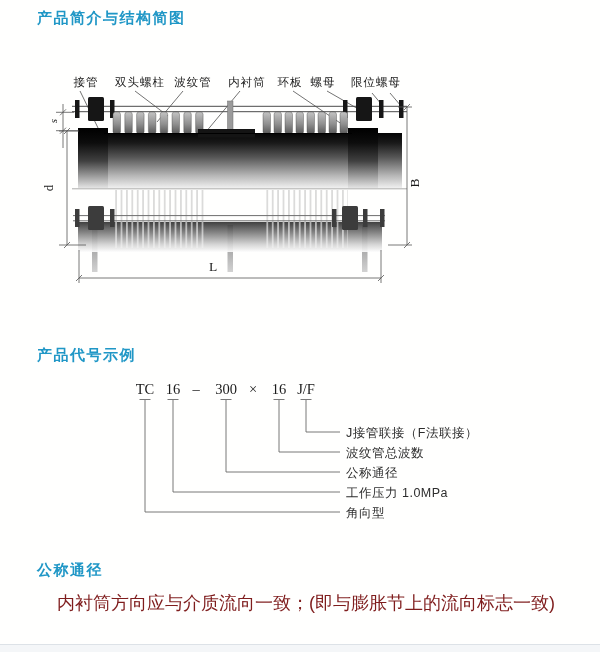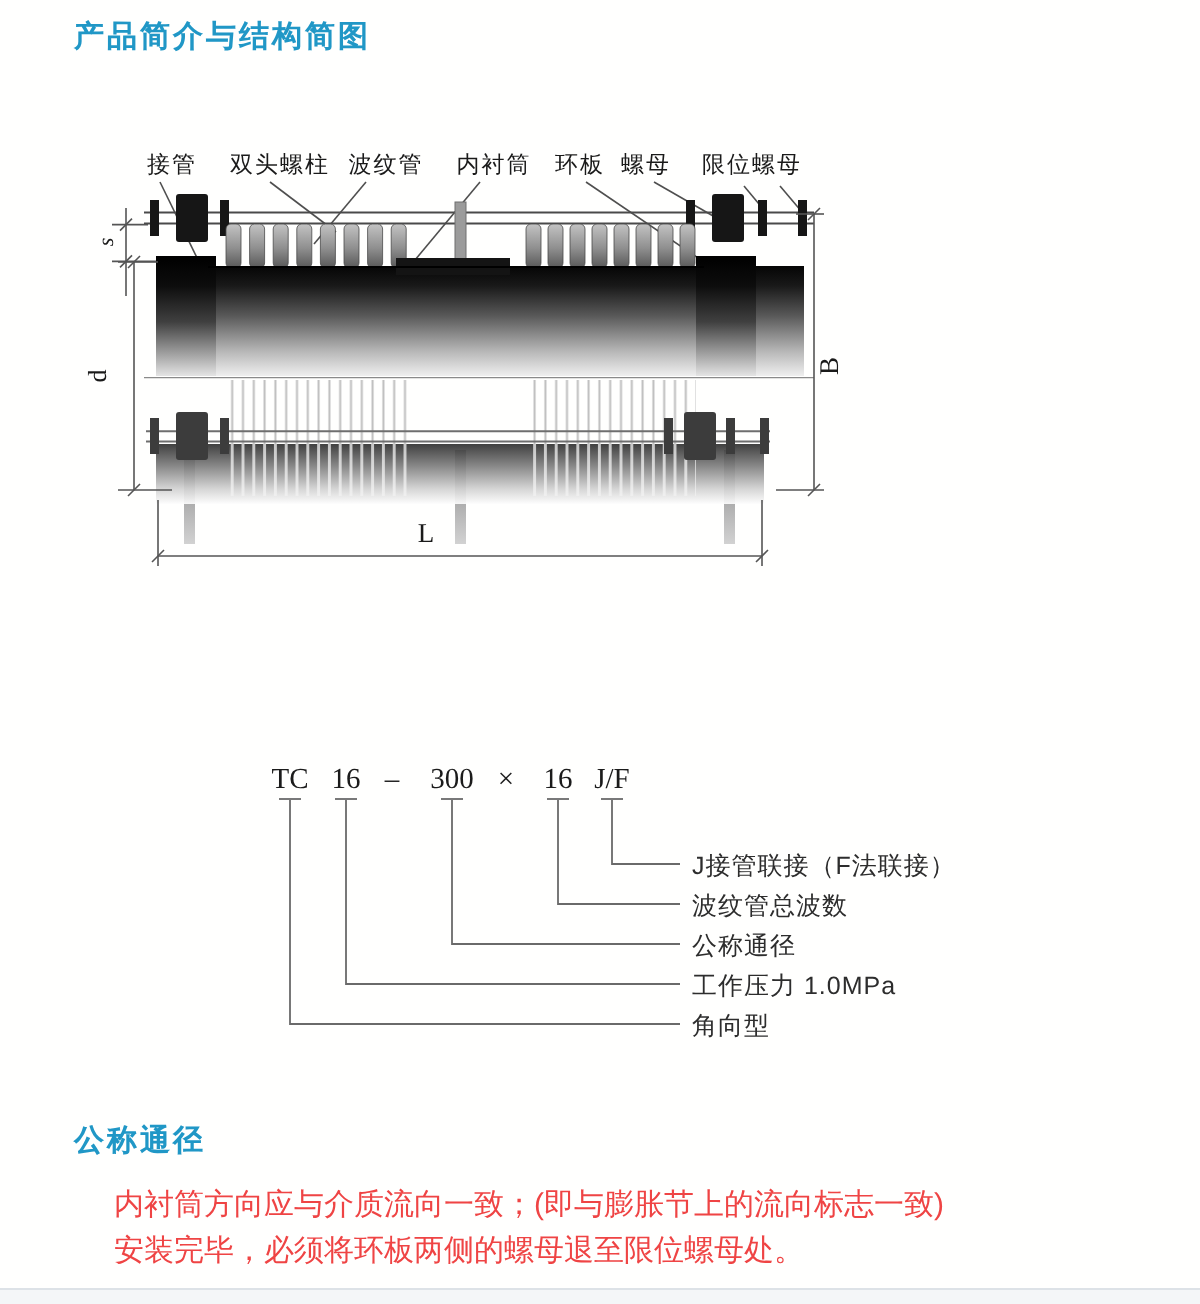--- a/index.html
+++ b/index.html
@@ -10,21 +10,21 @@
   }
   .sec-title {
     position:absolute; margin:0; font-size:15px; font-weight:bold;
     letter-spacing:1.5px; color:#2097c6; white-space:nowrap;
   }
   #h-intro   { left:37px; top:9px; }
   #h-code    { left:37px; top:346px; }
   #h-install { left:37px; top:561px; }
   .install-text {
     position:absolute; left:57px; top:592px; width:480px;
-    font-size:15px; color:#ef4444; line-height:22.5px;
+    font-size:18px; color:#7f1d1d; line-height:22.5px;
   }
   .install-text p { margin:0; white-space:nowrap; }
   .diagram-svg { position:absolute; display:block; }
   #svg-structure { left:30px; top:60px; }
   #svg-code      { left:130px; top:375px; }
   .bottom-strip {
     position:absolute; left:0; right:0; bottom:0; height:7px;
     background:#f4f6f8; border-top:1px solid #dde2e7;
   }
   .cjk-label { font-family:"Liberation Sans", sans-serif; font-size:11.5px; fill:#1a1a1a; letter-spacing:1px; }
@@ -198,20 +198,21 @@
     <g>
       <line class="thin" x1="79" y1="250" x2="79" y2="283"></line>
       <line class="thin" x1="381" y1="250" x2="381" y2="283"></line>
       <line class="thin" x1="79" y1="278" x2="381" y2="278"></line>
       <line class="thin" x1="76" y1="281" x2="82" y2="275"></line>
       <line class="thin" x1="378" y1="281" x2="384" y2="275"></line>
       <text class="dim-label" font-size="13.5" text-anchor="middle" x="213" y="271">L</text>
     </g>
   </svg>
 
+  <h2 class="sec-title" id="h-code">产品代号示例</h2>
 
   <svg id="svg-code" class="diagram-svg" width="345" height="155" viewBox="130 375 345 155">
 
     <text class="code-part" text-anchor="middle" x="145" y="394">TC</text>
     <text class="code-part" text-anchor="middle" x="173" y="394">16</text>
     <text class="code-part" text-anchor="middle" x="196" y="394">–</text>
     <text class="code-part" text-anchor="middle" x="226" y="394">300</text>
     <text class="code-part" text-anchor="middle" x="253" y="394">×</text>
     <text class="code-part" text-anchor="middle" x="279" y="394">16</text>
     <text class="code-part" text-anchor="middle" x="306" y="394">J/F</text>
@@ -236,17 +237,16 @@
     <text class="code-anno" x="346" y="457">波纹管总波数</text>
     <text class="code-anno" x="346" y="477">公称通径</text>
     <text class="code-anno" x="346" y="497">工作压力 1.0MPa</text>
     <text class="code-anno" x="346" y="517">角向型</text>
   </svg>
 
   <h2 class="sec-title" id="h-install">公称通径</h2>
 
   <div class="install-text">
     <p>内衬筒方向应与介质流向一致；(即与膨胀节上的流向标志一致)</p>
-    <p>安装完毕，必须将环板两侧的螺母退至限位螺母处。</p>
   </div>
 
   <div class="bottom-strip"></div>
 </div>
 
 </body></html>

